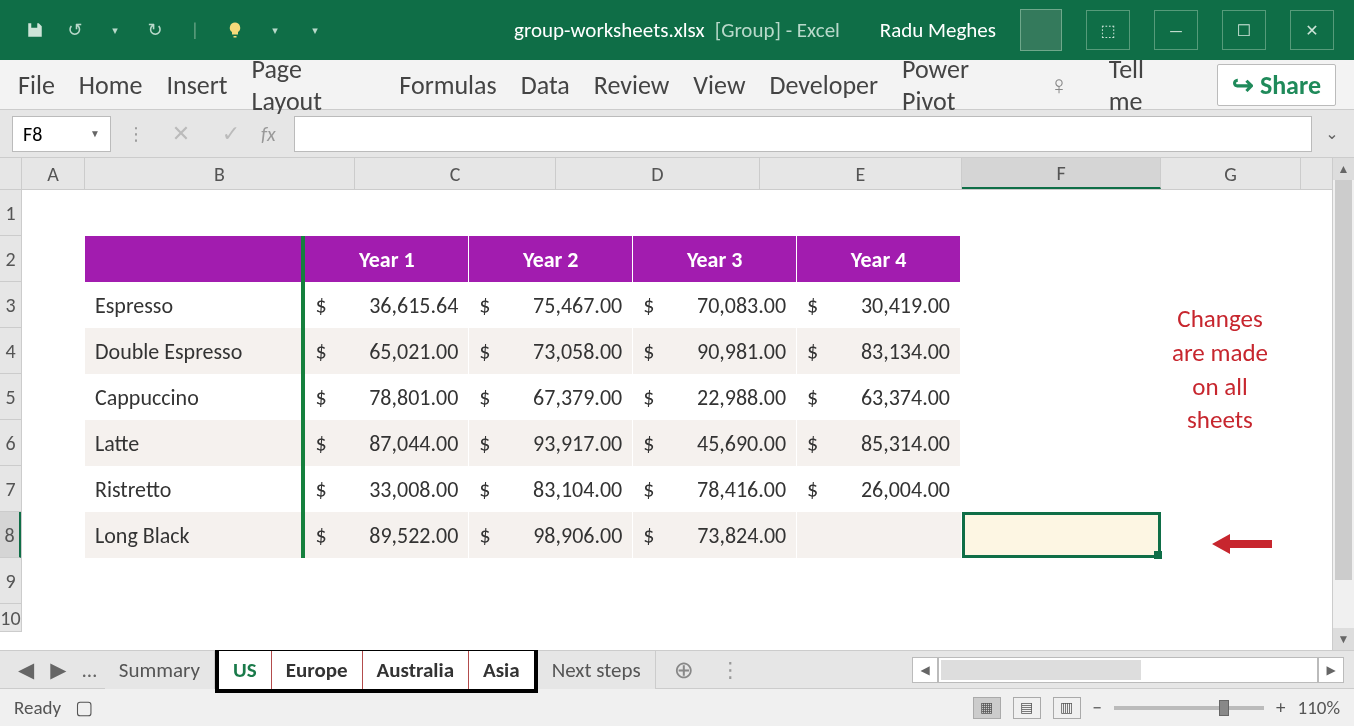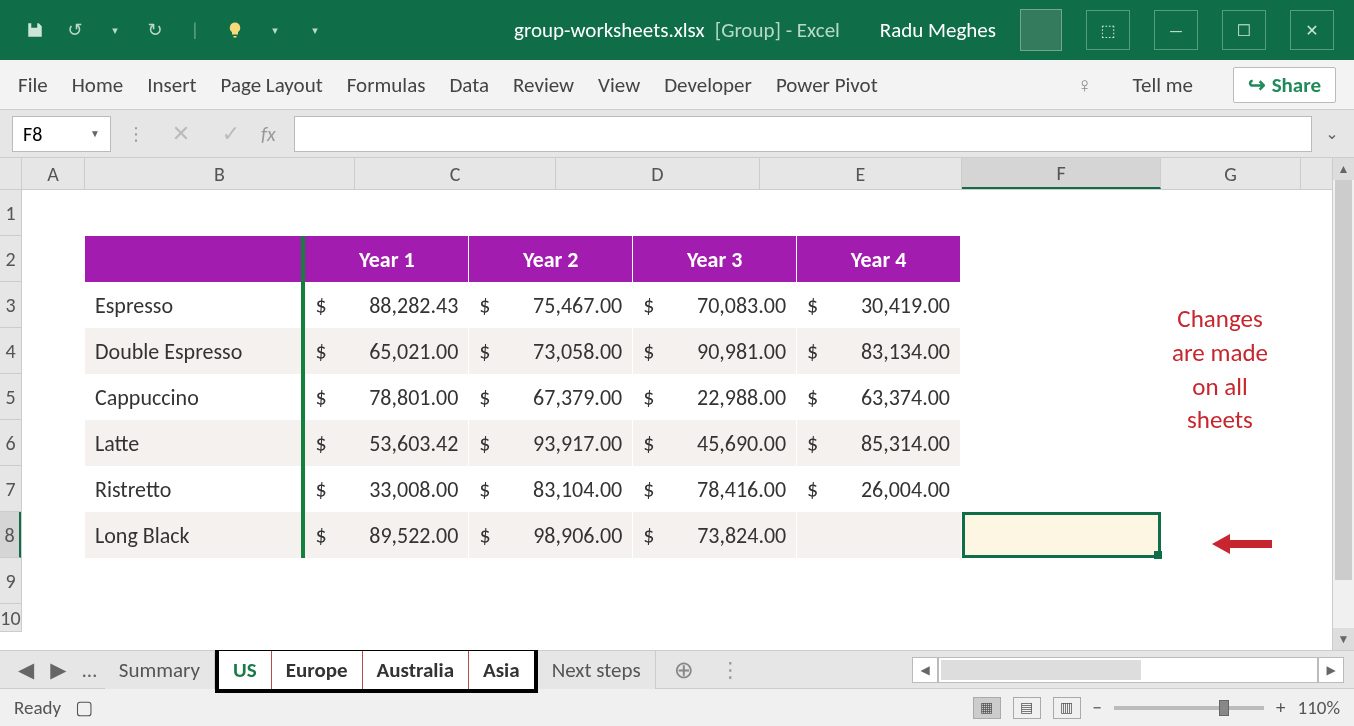--- a/index.html
+++ b/index.html
@@ -10,21 +10,21 @@
 .titlebar .qat { display: flex; align-items: center; gap: 10px; }
 .titlebar .qat span { width: 30px; height: 30px; display: flex; align-items: center; justify-content: center; font-size: 18px; color: #b8d9ca; }
 .titlebar .doc { position: absolute; left: 50%; transform: translateX(-50%); display: flex; gap: 10px; font-size: 21px; }
 .titlebar .doc .name { color: #fff; }
 .titlebar .doc .app { color: #b8d9ca; }
 .titlebar .right { margin-left: auto; display: flex; align-items: center; gap: 24px; font-size: 21px; }
 .titlebar .avatar { width: 42px; height: 42px; background: #347a5c; border: 1px solid #6fa88b; }
 .titlebar .winbtn { width: 44px; height: 40px; display: flex; align-items: center; justify-content: center; border: 1px solid #569b7a; color: #cde4d8; font-size: 16px; }
 
 
-.ribbon { height: 50px; background: #f3f3f3; display: flex; align-items: center; padding: 0 18px; border-bottom: 1px solid #ccc; color: #444; font-size: 21px; gap: 24px; }
+.ribbon { height: 50px; background: #f3f3f3; display: flex; align-items: center; padding: 0 18px; border-bottom: 1px solid #ccc; color: #444; font-size: 26px; gap: 24px; }
 .ribbon .tell { margin-left: auto; display: flex; align-items: center; gap: 40px; }
 .ribbon .share { border: 1px solid #bbb; padding: 4px 14px; color: #1f8a5a; font-weight: 600; display: flex; align-items: center; gap: 6px; border-radius: 2px; background: #fff; }
 
 
 .fbar { height: 48px; background: #e6e6e6; display: flex; align-items: center; padding: 6px 12px; gap: 10px; border-bottom: 1px solid #ccc; }
 .namebox { width: 99px; height: 36px; border: 1px solid #bbb; background: #fff; display: flex; align-items: center; padding: 0 10px; font-size: 20px; justify-content: space-between; }
 .namebox .dd { color: #666; font-size: 10px; }
 .fbar .dots { color: #999; font-size: 18px; padding: 0 6px; }
 .fbar .fbtn { width: 40px; text-align: center; color: #bbb; font-size: 22px; }
 .fxbox { flex: 1; height: 36px; border: 1px solid #bbb; background: #fff; padding: 0 10px; display: flex; align-items: center; }
@@ -203,21 +203,21 @@
           <div class="cell-v">Year 2</div>
           <div class="cell-v">Year 3</div>
           <div class="cell-v">Year 4</div>
         </div>
 
         <div id="tbody">
             <div class="drow">
               <div class="cell-b">Espresso</div>
               <div class="cell-v">
                 <span class="d">$</span>
-                <span>88,282.43</span>
+                <span>36,615.64</span>
               </div>
               <div class="cell-v">
                 <span class="d">$</span>
                 <span>75,467.00</span>
               </div>
               <div class="cell-v">
                 <span class="d">$</span>
                 <span>70,083.00</span>
               </div>
               <div class="cell-v">
@@ -260,21 +260,21 @@
               </div>
               <div class="cell-v">
                 <span class="d">$</span>
                 <span>63,374.00</span>
               </div>
             </div>
             <div class="drow even">
               <div class="cell-b">Latte</div>
               <div class="cell-v">
                 <span class="d">$</span>
-                <span>53,603.42</span>
+                <span>87,044.00</span>
               </div>
               <div class="cell-v">
                 <span class="d">$</span>
                 <span>93,917.00</span>
               </div>
               <div class="cell-v">
                 <span class="d">$</span>
                 <span>45,690.00</span>
               </div>
               <div class="cell-v">

